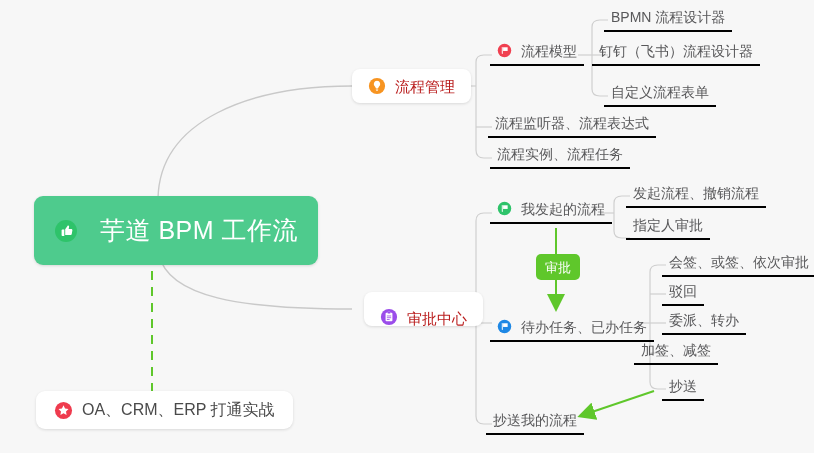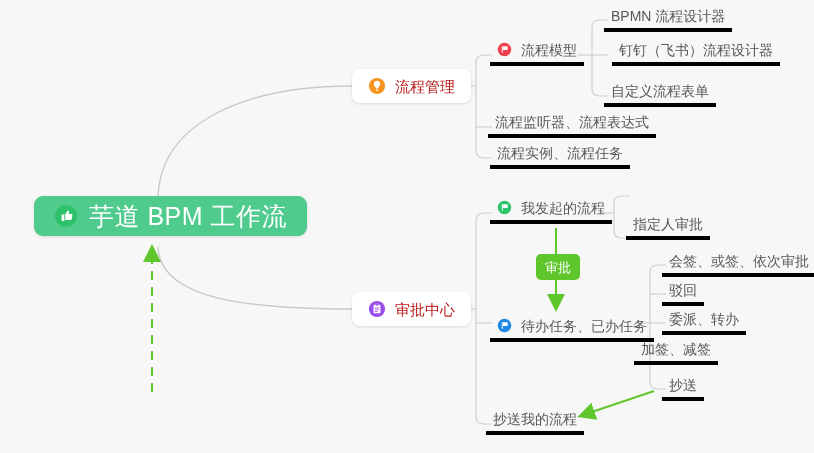--- a/index.html
+++ b/index.html
@@ -36,22 +36,23 @@
   }
   .node .label {
     line-height: 1;
   }
 
   
   .root-node {
     background: #4ecb8d;
     border-radius: 9px;
     padding: 0 20px;
-    height: 40px;
+    height: 69px;
     box-shadow: 0 1px 3px rgba(0,0,0,0.13);
+    gap: 11px;
   }
   .root-node .label {
     color: #ffffff;
     font-size: 25px;
     letter-spacing: 0.5px;
   }
 
   
   .branch-node {
     background: #ffffff;
@@ -62,21 +63,21 @@
   }
   .branch-node .label {
     color: #b91c1c;
     font-size: 15px;
   }
 
   
   .leaf-node {
     padding: 0 7px 5px 7px;
     height: 24px;
-    border-bottom: 4px solid #000000;
+    border-bottom: 2px solid #000000;
     background: transparent;
   }
   .leaf-node .label {
     color: #58585a;
     font-size: 14px;
   }
 
   
   .aside-node {
     background: #ffffff;
@@ -202,37 +203,37 @@
         <path d="M8.1 5.7h6.1v4.9H8.1z" fill="#fff"></path>
       </svg>
     </span>
     <span class="label">流程模型</span>
   </div>
 
   <div class="node leaf-node" style="left:604px; top:8px;">
     <span class="label">BPMN 流程设计器</span>
   </div>
 
-  <div class="node leaf-node" style="left:612px; top:42px;justify-content:center;">
+  <div class="node leaf-node" style="left:592px; top:42px;justify-content:center;">
     <span class="label">钉钉（飞书）流程设计器</span>
   </div>
 
   <div class="node leaf-node" style="left:604px; top:83px;justify-content:center;">
     <span class="label">自定义流程表单</span>
   </div>
 
   <div class="node leaf-node" style="left:488px; top:114px;">
     <span class="label">流程监听器、流程表达式</span>
   </div>
 
   <div class="node leaf-node" style="left:490px; top:145px;">
     <span class="label">流程实例、流程任务</span>
   </div>
 
-  <div class="node branch-node" style="left:352px; top:292px;">
+  <div class="node branch-node" style="left:364px; top:292px;align-items:flex-end;">
     <span class="ic">
       <svg width="18" height="18" viewBox="0 0 20 20">
         <circle cx="10" cy="10" r="9" fill="#9b4dea"></circle>
         <rect x="6.2" y="5.2" width="7.6" height="9.6" rx="1.1" fill="#fff"></rect>
         <rect x="8.3" y="4.1" width="3.4" height="2" rx="0.7" fill="#fff"></rect>
         <rect x="8.3" y="4.3" width="3.4" height="1.8" rx="0.7" fill="#9b4dea"></rect>
         <rect x="7.6" y="8.4" width="4.8" height="0.9" fill="#9b4dea"></rect>
         <rect x="7.6" y="10.4" width="4.8" height="0.9" fill="#9b4dea"></rect>
         <rect x="7.6" y="12.3" width="3.1" height="0.9" fill="#9b4dea"></rect>
       </svg>
@@ -244,20 +245,23 @@
     <span class="ic">
       <svg width="15" height="15" viewBox="0 0 20 20">
         <circle cx="10" cy="10" r="9" fill="#2ec36a"></circle>
         <rect x="6.4" y="5.3" width="1.3" height="9.4" rx="0.6" fill="#fff"></rect>
         <path d="M8.1 5.7h6.1v4.9H8.1z" fill="#fff"></path>
       </svg>
     </span>
     <span class="label">我发起的流程</span>
   </div>
 
+  <div class="node leaf-node" style="left:626px; top:184px;">
+    <span class="label">发起流程、撤销流程</span>
+  </div>
 
   <div class="node leaf-node" style="left:626px; top:216px;">
     <span class="label">指定人审批</span>
   </div>
 
   <div class="node leaf-node" style="left:490px; top:318px;">
     <span class="ic">
       <svg width="15" height="15" viewBox="0 0 20 20">
         <circle cx="10" cy="10" r="9" fill="#1e88e5"></circle>
         <rect x="6.4" y="5.3" width="1.3" height="9.4" rx="0.6" fill="#fff"></rect>
@@ -288,14 +292,23 @@
   </div>
 
   <div class="node leaf-node" style="left:486px; top:411px;">
     <span class="label">抄送我的流程</span>
   </div>
 
   <div class="node chip-node" style="left:536px; top:254px;">
     <span class="label">审批</span>
   </div>
 
+  <div class="node aside-node" style="left:36px; top:391px;">
+    <span class="ic">
+      <svg width="19" height="19" viewBox="0 0 20 20">
+        <circle cx="10" cy="10" r="9" fill="#ef3b4e"></circle>
+        <path d="M10 4.6l1.63 3.3 3.64.53-2.63 2.57.62 3.63L10 12.92l-3.26 1.71.62-3.63L4.73 8.43l3.64-.53z" fill="#fff"></path>
+      </svg>
+    </span>
+    <span class="label">OA、CRM、ERP 打通实战</span>
+  </div>
 
 </div>
 
 </body></html>

